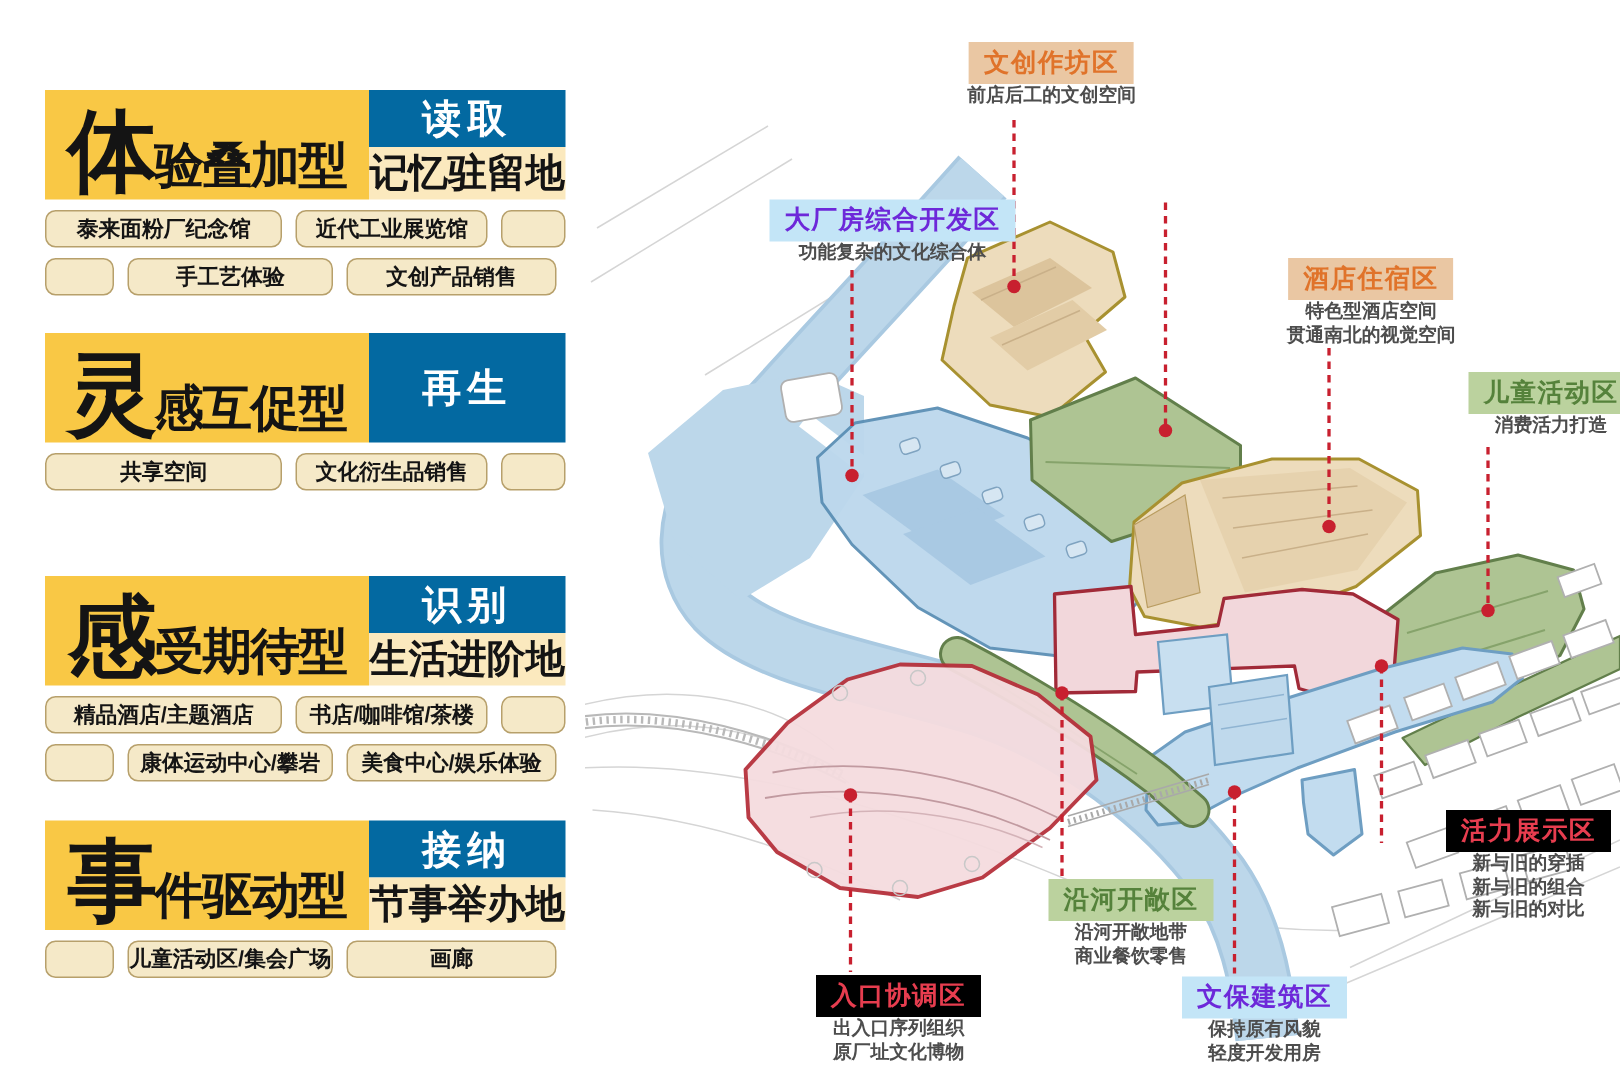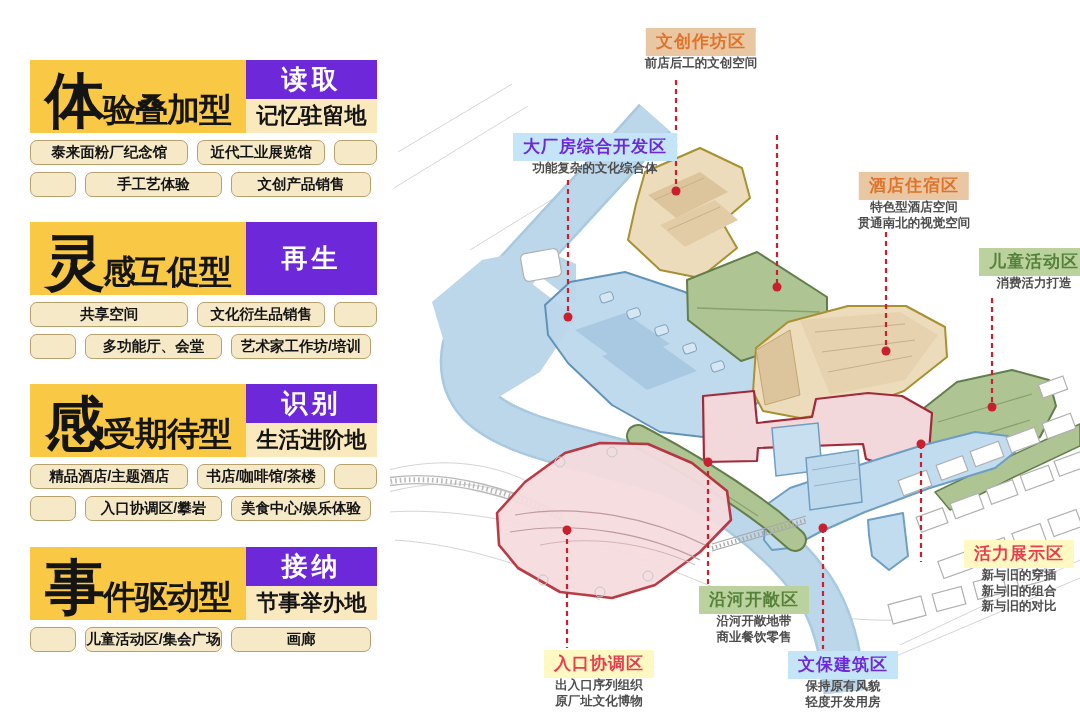--- a/index.html
+++ b/index.html
@@ -8,39 +8,39 @@
   #stage{position:absolute;left:0;top:0;width:1080px;height:719px;background:#fff;}
 
   
   .section{position:absolute;left:30px;width:347px;}
   .sec-header{display:flex;width:347px;height:73px;}
   .sec-yellow{width:216px;background:#F9C845;color:#141414;display:flex;
               align-items:flex-end;justify-content:center;padding-bottom:5px;box-sizing:border-box;}
   .big{font-size:60px;font-weight:900;line-height:.92;letter-spacing:-2px;}
   .rest{font-size:33px;font-weight:900;line-height:1;letter-spacing:-1px;padding-bottom:2px;}
   .sec-right{width:131px;display:flex;flex-direction:column;}
-  .tag{flex:1.15;background:#6d28d9;color:#fff;font-size:26px;font-weight:900;
+  .tag{flex:1.15;background:#0369a1;color:#fff;font-size:26px;font-weight:900;
        display:flex;align-items:center;justify-content:center;letter-spacing:4px;font-family:Liberation Serif, serif;}
-  .place{flex:1;background:#FBE9BE;color:#141414;font-size:22px;font-weight:900;
+  .place{flex:1;background:#FBE9BE;color:#141414;font-size:26px;font-weight:900;
        display:flex;align-items:center;justify-content:center;letter-spacing:0px;}
   .pill-row{display:flex;gap:9px;margin-top:7px;}
   .pill{background:#F5E9C8;border:1.6px solid #B7A06B;border-radius:7px;height:25px;
         display:flex;align-items:center;justify-content:center;font-size:14.5px;
         color:#141414;font-weight:600;box-sizing:border-box;white-space:nowrap;}
   .w1{width:170px;} .w2{width:137px;} .w2b{width:140px;} .ws{width:46px;}
 
   
   .map-label{position:absolute;transform:translateX(-50%);text-align:center;z-index:5;margin-left:39px;}
   .lbl-box{display:inline-block;font-size:17px;font-weight:800;padding:2px 10px 3px;
            letter-spacing:1px;white-space:nowrap;}
   .lbl-line{font-size:12.5px;color:#4D4D4D;line-height:15.5px;font-weight:600;white-space:nowrap;}
   .scheme-orange .lbl-box{background:#EAC7A3;color:#E0732A;}
   .scheme-green  .lbl-box{background:#BBD29E;color:#55823B;}
   .scheme-blue   .lbl-box{background:#C3E5F7;color:#6d28d9;}
-  .scheme-pink   .lbl-box{background:#fef9c3;color:#E73D4F;}
+  .scheme-pink   .lbl-box{background:#000000;color:#E73D4F;}
 
   svg{position:absolute;left:390px;top:0;z-index:1;}
 </style>
 </head>
 <body>
 
 <div id="stage">
 
   <div class="section" style="top:60px">
     <div class="sec-header">
@@ -73,46 +73,41 @@
       </div>
       <div class="sec-right">
         <div class="tag">再生</div>
       </div>
     </div>
     <div class="pill-row">
       <div class="pill w1">共享空间</div>
       <div class="pill w2">文化衍生品销售</div>
       <div class="pill ws"></div>
     </div>
-    <div class="pill-row">
-      <div class="pill ws"></div>
-      <div class="pill w2">多功能厅、会堂</div>
-      <div class="pill w2b">艺术家工作坊/培训</div>
-    </div>
   </div>
 
   <div class="section" style="top:384px">
     <div class="sec-header">
       <div class="sec-yellow">
         <span class="big">感</span>
           <span class="rest">受期待型</span>
       </div>
       <div class="sec-right">
         <div class="tag">识别</div>
         <div class="place">生活进阶地</div>
       </div>
     </div>
     <div class="pill-row">
       <div class="pill w1">精品酒店/主题酒店</div>
       <div class="pill w2">书店/咖啡馆/茶楼</div>
       <div class="pill ws"></div>
     </div>
     <div class="pill-row">
       <div class="pill ws"></div>
-      <div class="pill w2">入口协调区/攀岩</div>
+      <div class="pill w2">康体运动中心/攀岩</div>
       <div class="pill w2b">美食中心/娱乐体验</div>
     </div>
   </div>
 
   <div class="section" style="top:547px">
     <div class="sec-header">
       <div class="sec-yellow">
         <span class="big">事</span>
           <span class="rest">件驱动型</span>
       </div>

